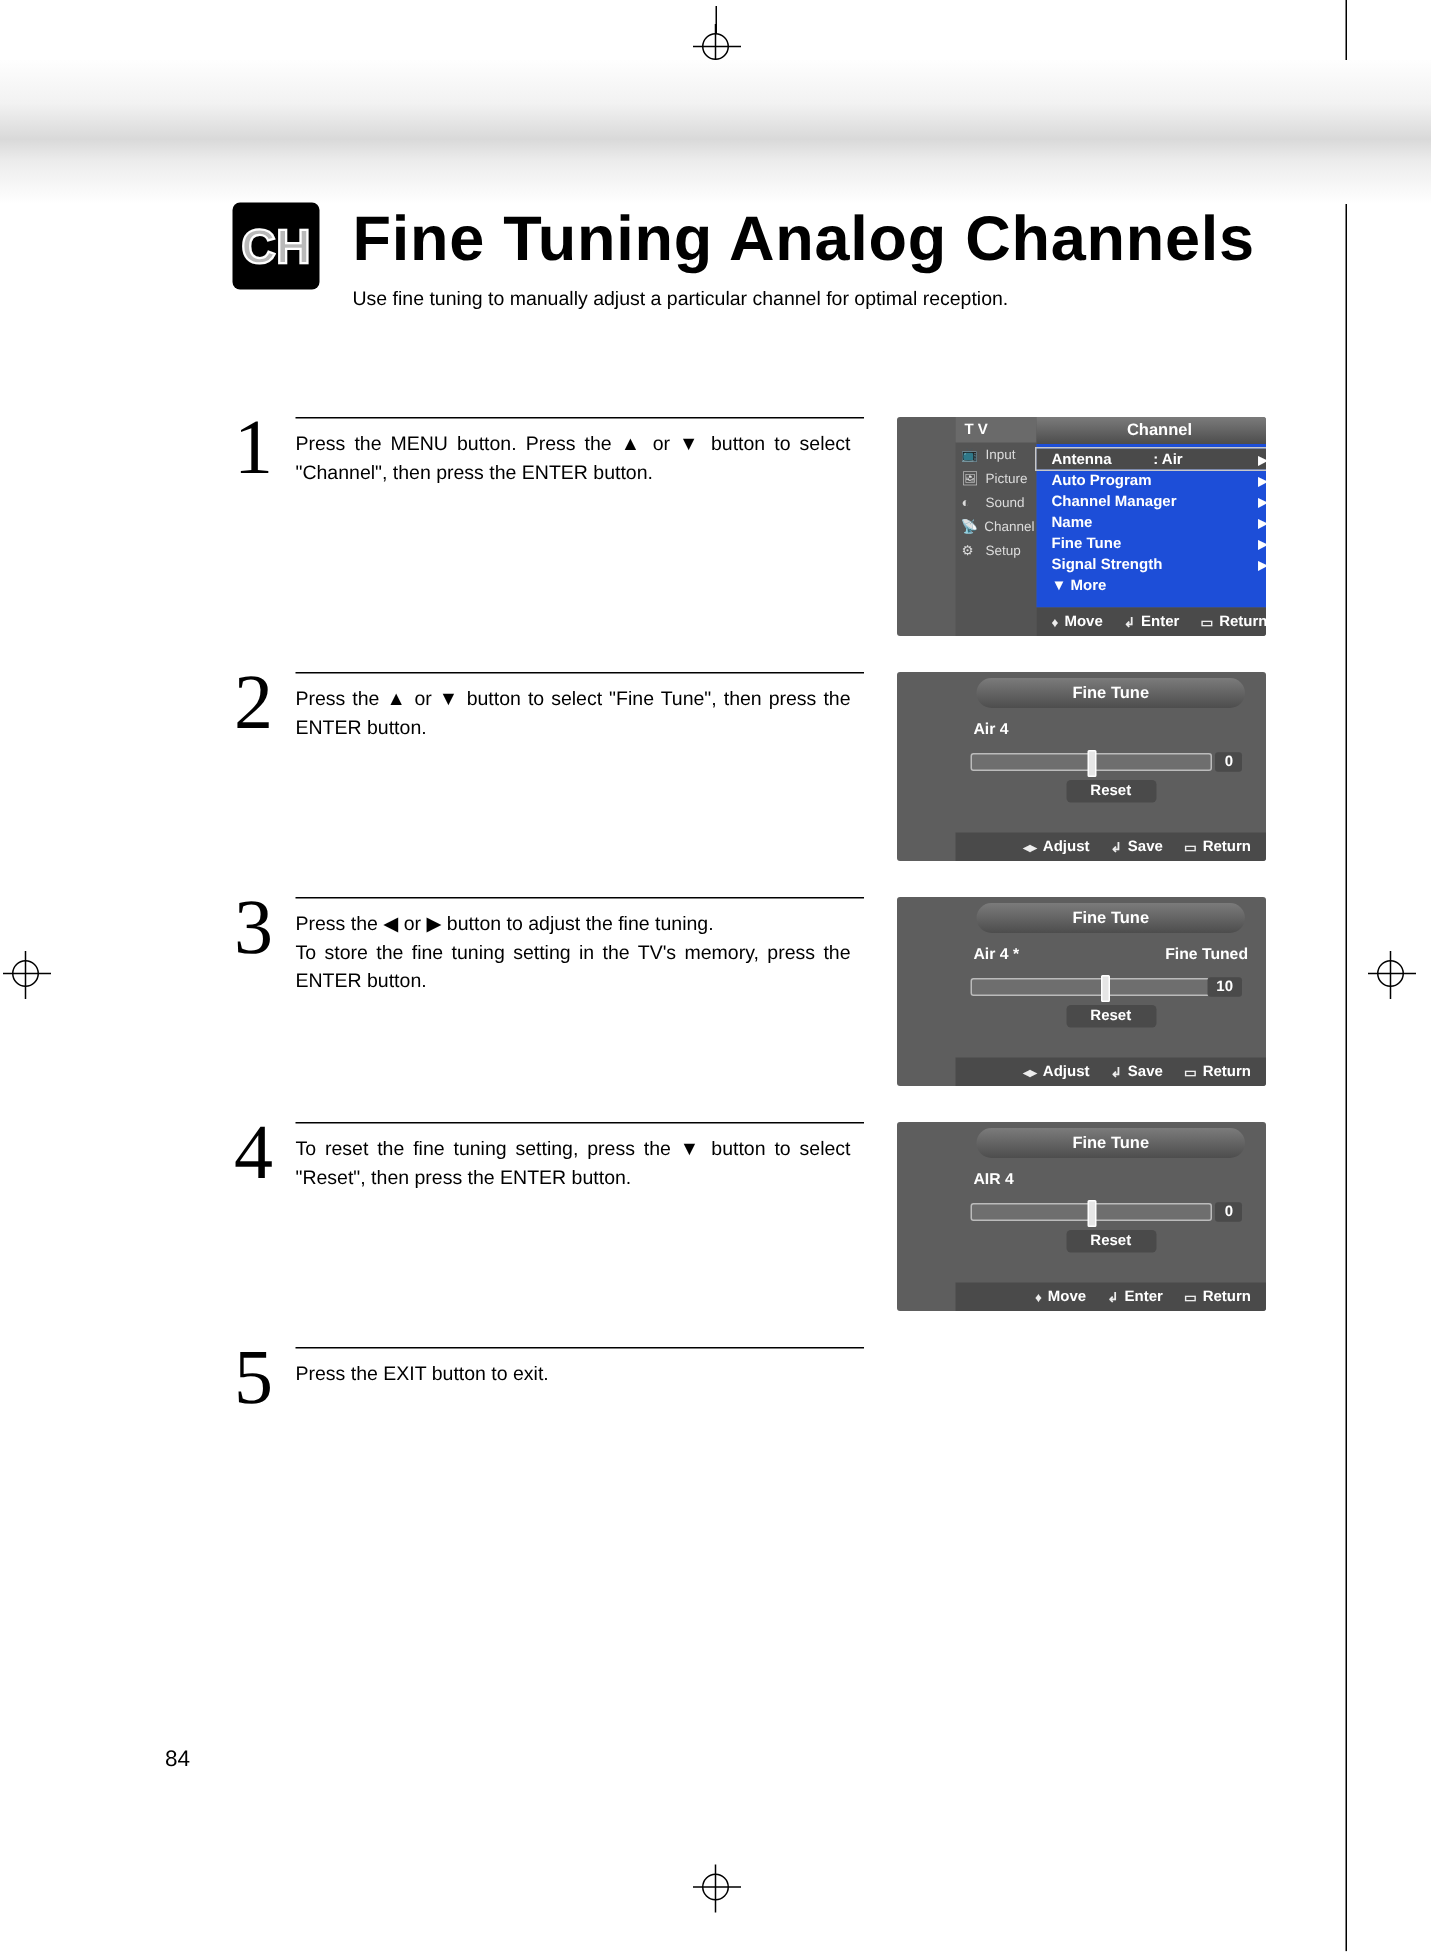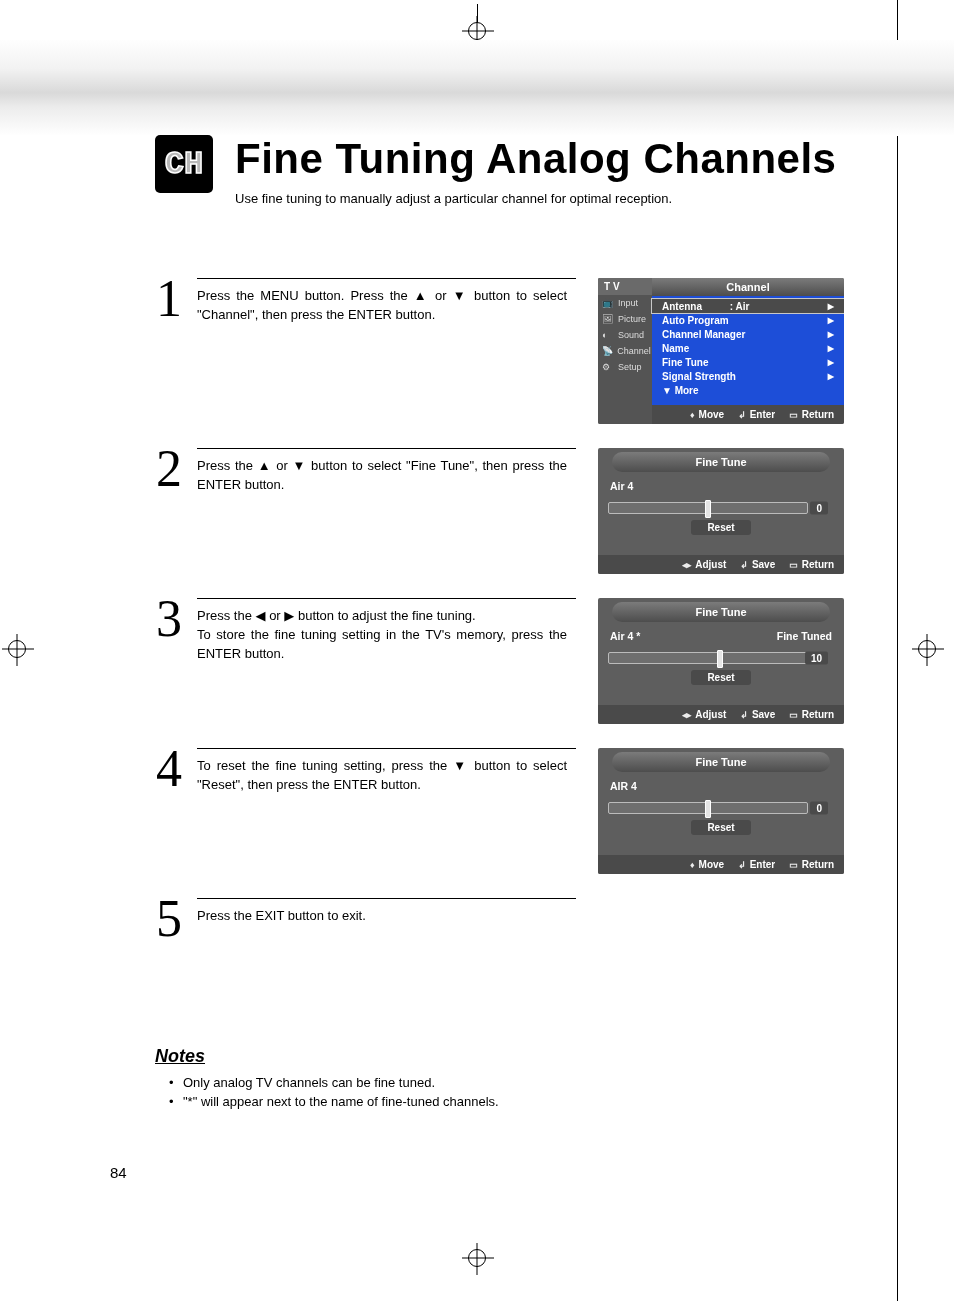--- a/index.html
+++ b/index.html
@@ -9,30 +9,30 @@
   .crop-tick-top { position: absolute; left: 50%; top: 4px; width: 1px; height: 22px; background: #000; }
   .crop-circ { position: absolute; width: 18px; height: 18px; border: 1px solid #000; border-radius: 50%; background: #fff; }
   .crop-circ::before, .crop-circ::after { content:""; position:absolute; background:#000; }
   .crop-circ::before { left:50%; top:-7px; width:1px; height:32px; transform:translateX(-50%);}
   .crop-circ::after  { top:50%; left:-7px; height:1px; width:32px; transform:translateY(-50%);}
   .metallic { position: absolute; top: 40px; left: 0; right: 0; height: 96px;
     background: linear-gradient(#fefefe, #f2f2f2 30%, #d9d9d9 55%, #ececec 70%, #ffffff); }
   .content { position: absolute; top: 135px; left: 155px; right: 110px; }
   .title-row { display: flex; align-items: flex-start; gap: 22px; }
   .ch-badge { width: 58px; height: 58px; background: #000; border-radius: 5px; display: flex; align-items: center; justify-content: center; }
-  .ch-badge span { font-family: Liberation Mono, monospace; font-weight: 900; font-size: 32px; color: #b9b9b9; -webkit-text-stroke: 1.5px #fff; }
+  .ch-badge span { font-family: Liberation Sans, sans-serif; font-weight: 900; font-size: 32px; color: #b9b9b9; -webkit-text-stroke: 1.5px #fff; }
   .title-col h1 { font-family: Arial, Helvetica, sans-serif; font-weight: 800; font-size: 42px; letter-spacing: .5px; }
   .subtitle { font-size: 13px; margin-top: 8px; font-weight: 400; }
   .steps { margin-top: 72px; }
   .step { display: flex; align-items: flex-start; gap: 14px; margin-bottom: 10px; }
   .step-num { font-family: "Bodoni MT", "Didot", Georgia, serif; font-size: 52px; font-weight: 500; line-height: .8; min-width:28px; text-align:center; }
   .step-body { flex: 1; padding-top: 6px; }
   .step-rule { border-top: 1.5px solid #000; padding-top: 8px; }
   .step-text { font-size: 13px; line-height: 1.45; max-width: 370px; text-align: justify; }
-  .osd { width: 246px; background: #5e5e5e; color: #fff; font-family: Arial, sans-serif; font-size: 10.5px; font-weight: 700; border-radius: 2px; overflow: hidden; }
+  .osd { width: 246px; background: #5e5e5e; color: #fff; font-family: Arial, sans-serif; font-size: 10.5px; font-weight: 700; border-radius: 2px; overflow: hidden; padding-left: 39px; }
   .osd-wrap { display: flex; gap: 22px; align-items: flex-start; margin-bottom: 24px;}
   
   .osd1 { display: flex; height: 146px; }
   .osd1 .side { width: 54px; background: #545454; display:flex; flex-direction:column; }
   .osd1 .side .tv { background:#6a6a6a; padding:3px 6px; font-size:10px; }
   .osd1 .side .srow { display:flex; align-items:center; gap:4px; padding:3px 4px; color:#dcdcdc; font-size:9px; font-weight:400;}
   .osd1 .side .srow .ic { width:12px;height:10px; }
   .osd1 .main { flex:1; display:flex; flex-direction:column; }
   .osd1 .main .mtitle { padding:3px 0; text-align:center; background:linear-gradient(#7b7b7b,#4d4d4d); font-size:11px;}
   .osd1 .main .mlist { flex:1; background:#1d4ed8; padding:3px 0;}
@@ -292,25 +292,18 @@
           <div class="step-num">5</div>
           <div class="step-body step-rule">
               <div class="step-text">Press the EXIT button to exit.</div>
             </div>
         </div>
         <div style="width:246px;"></div>
       </div>
 
     </div>
 
-    <div class="notes">
-      <h3>Notes</h3>
-      <ul>
-        <li>Only analog TV channels can be fine tuned.</li>
-        <li>"*" will appear next to the name of fine-tuned channels.</li>
-      </ul>
-    </div>
 
   </div>
 
   <div class="page-no">84</div>
 
 </div>
 
 </body></html>

